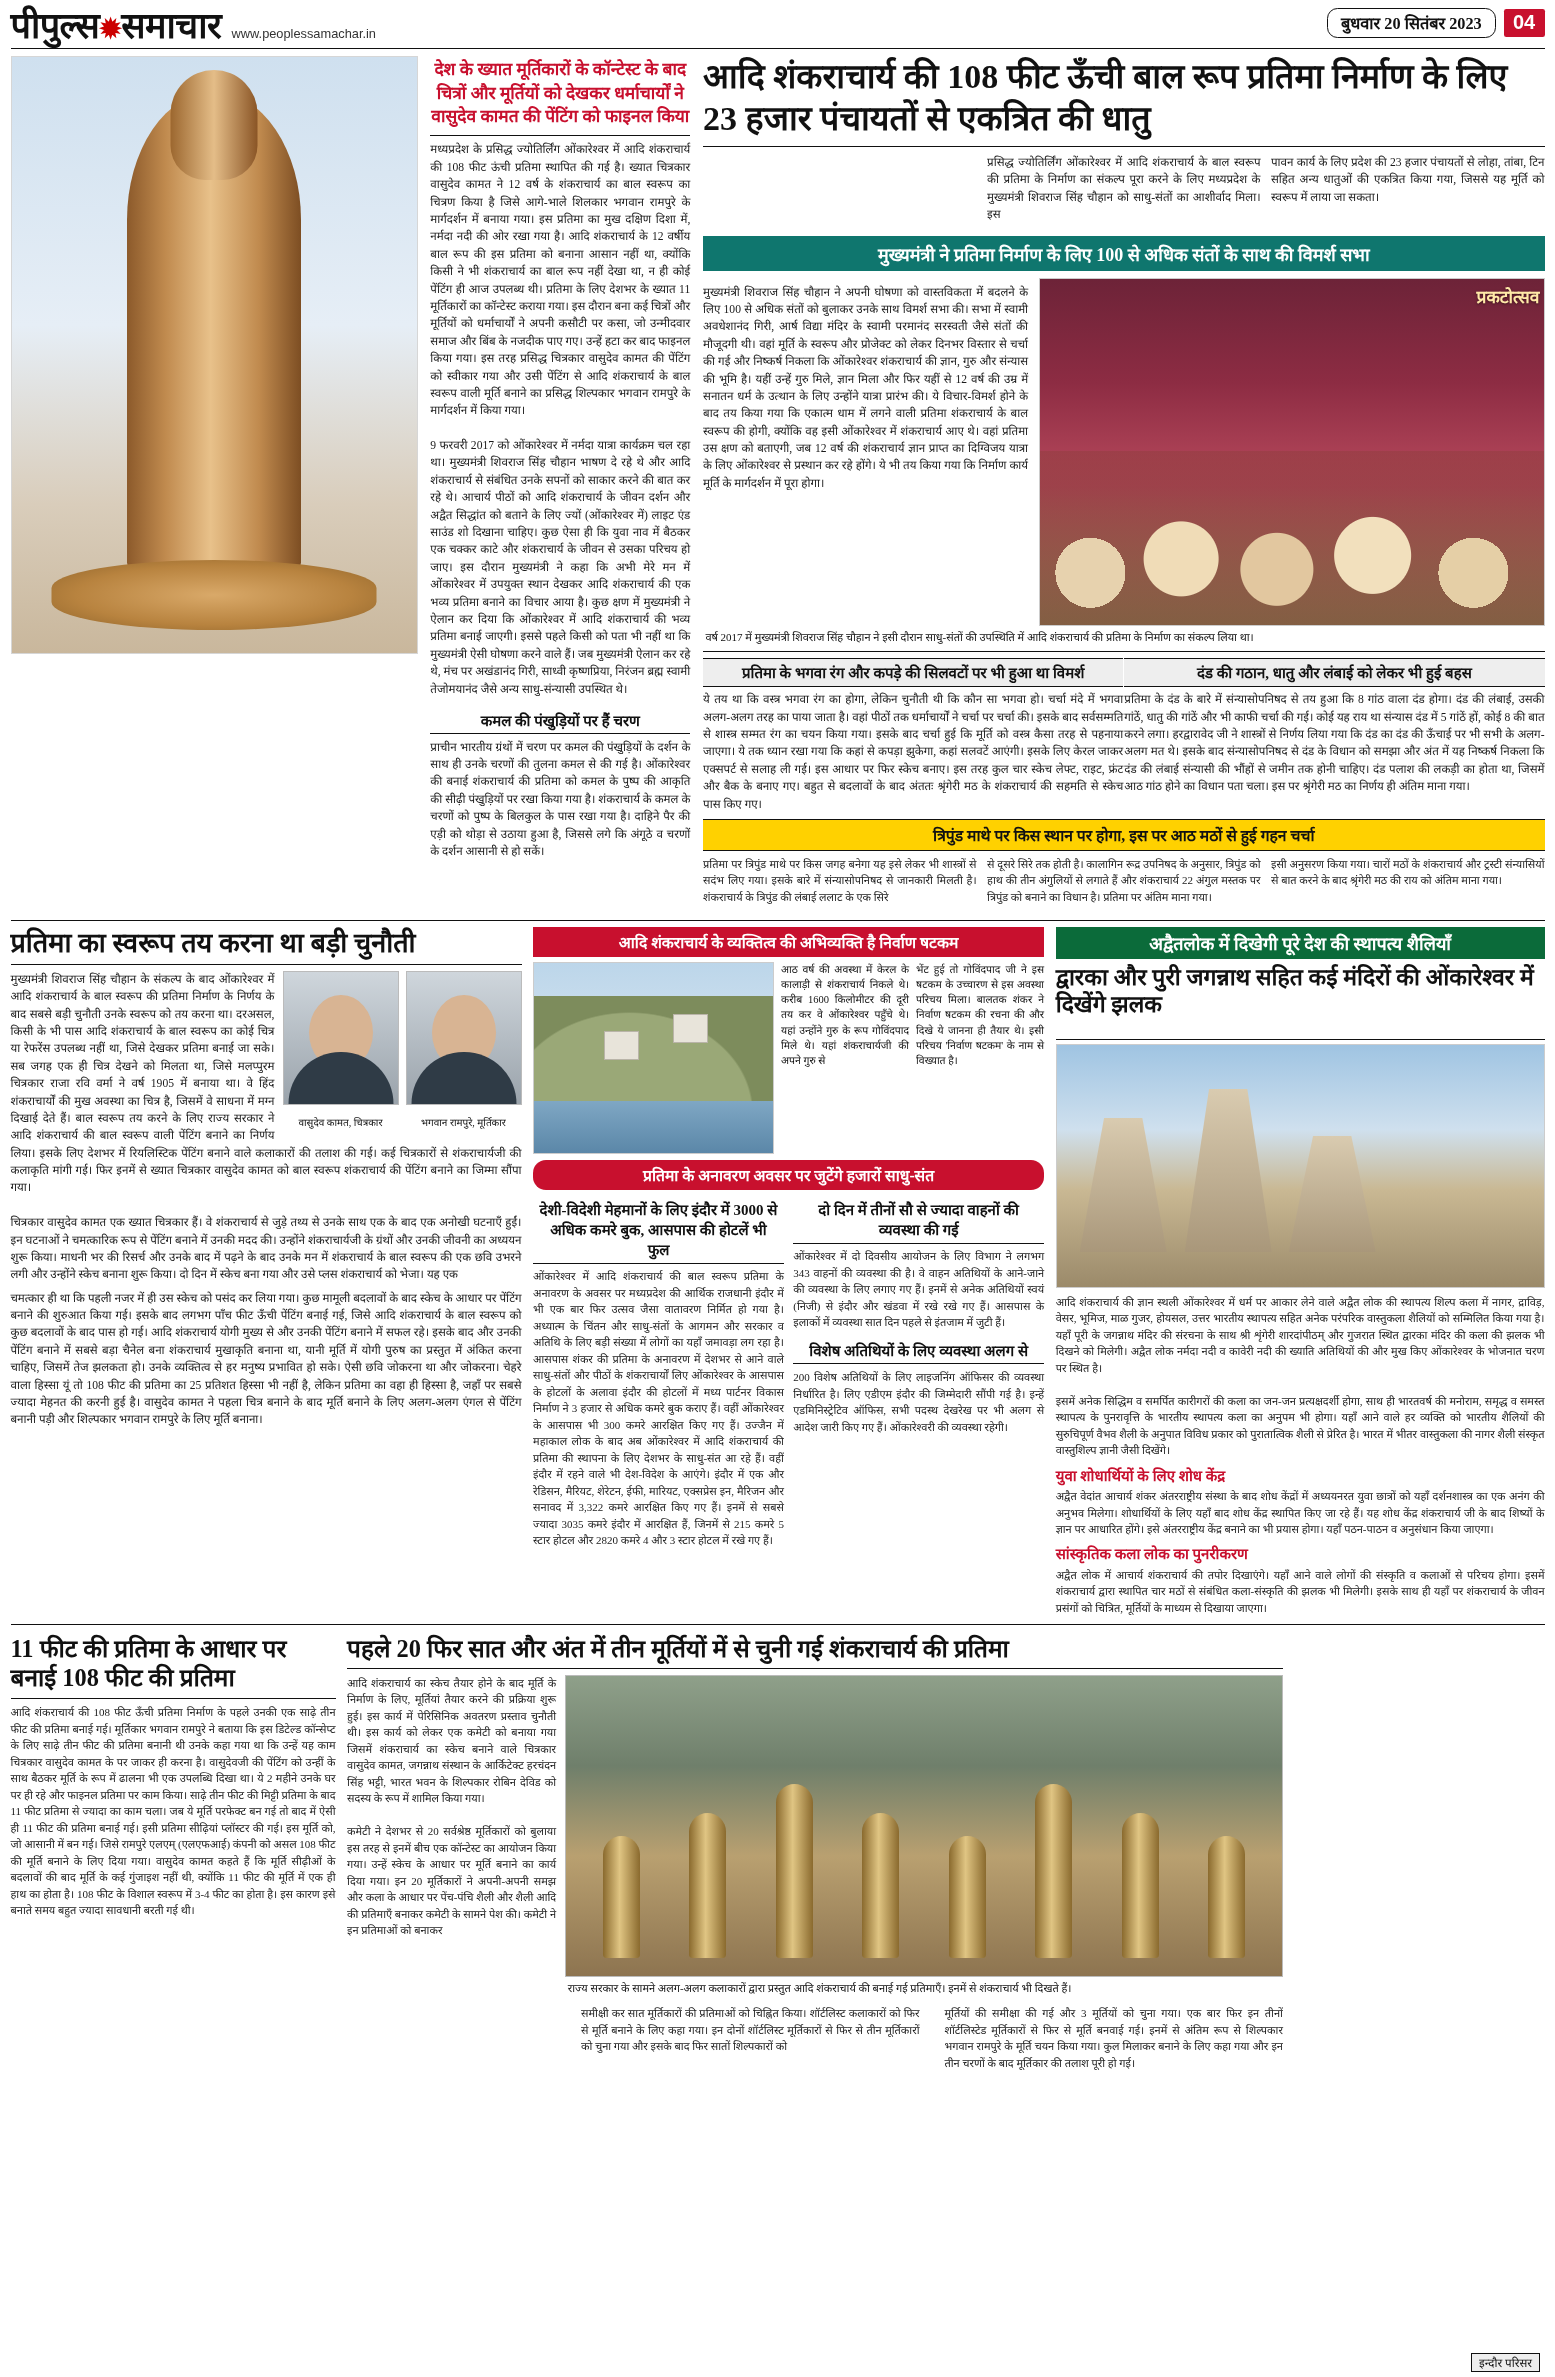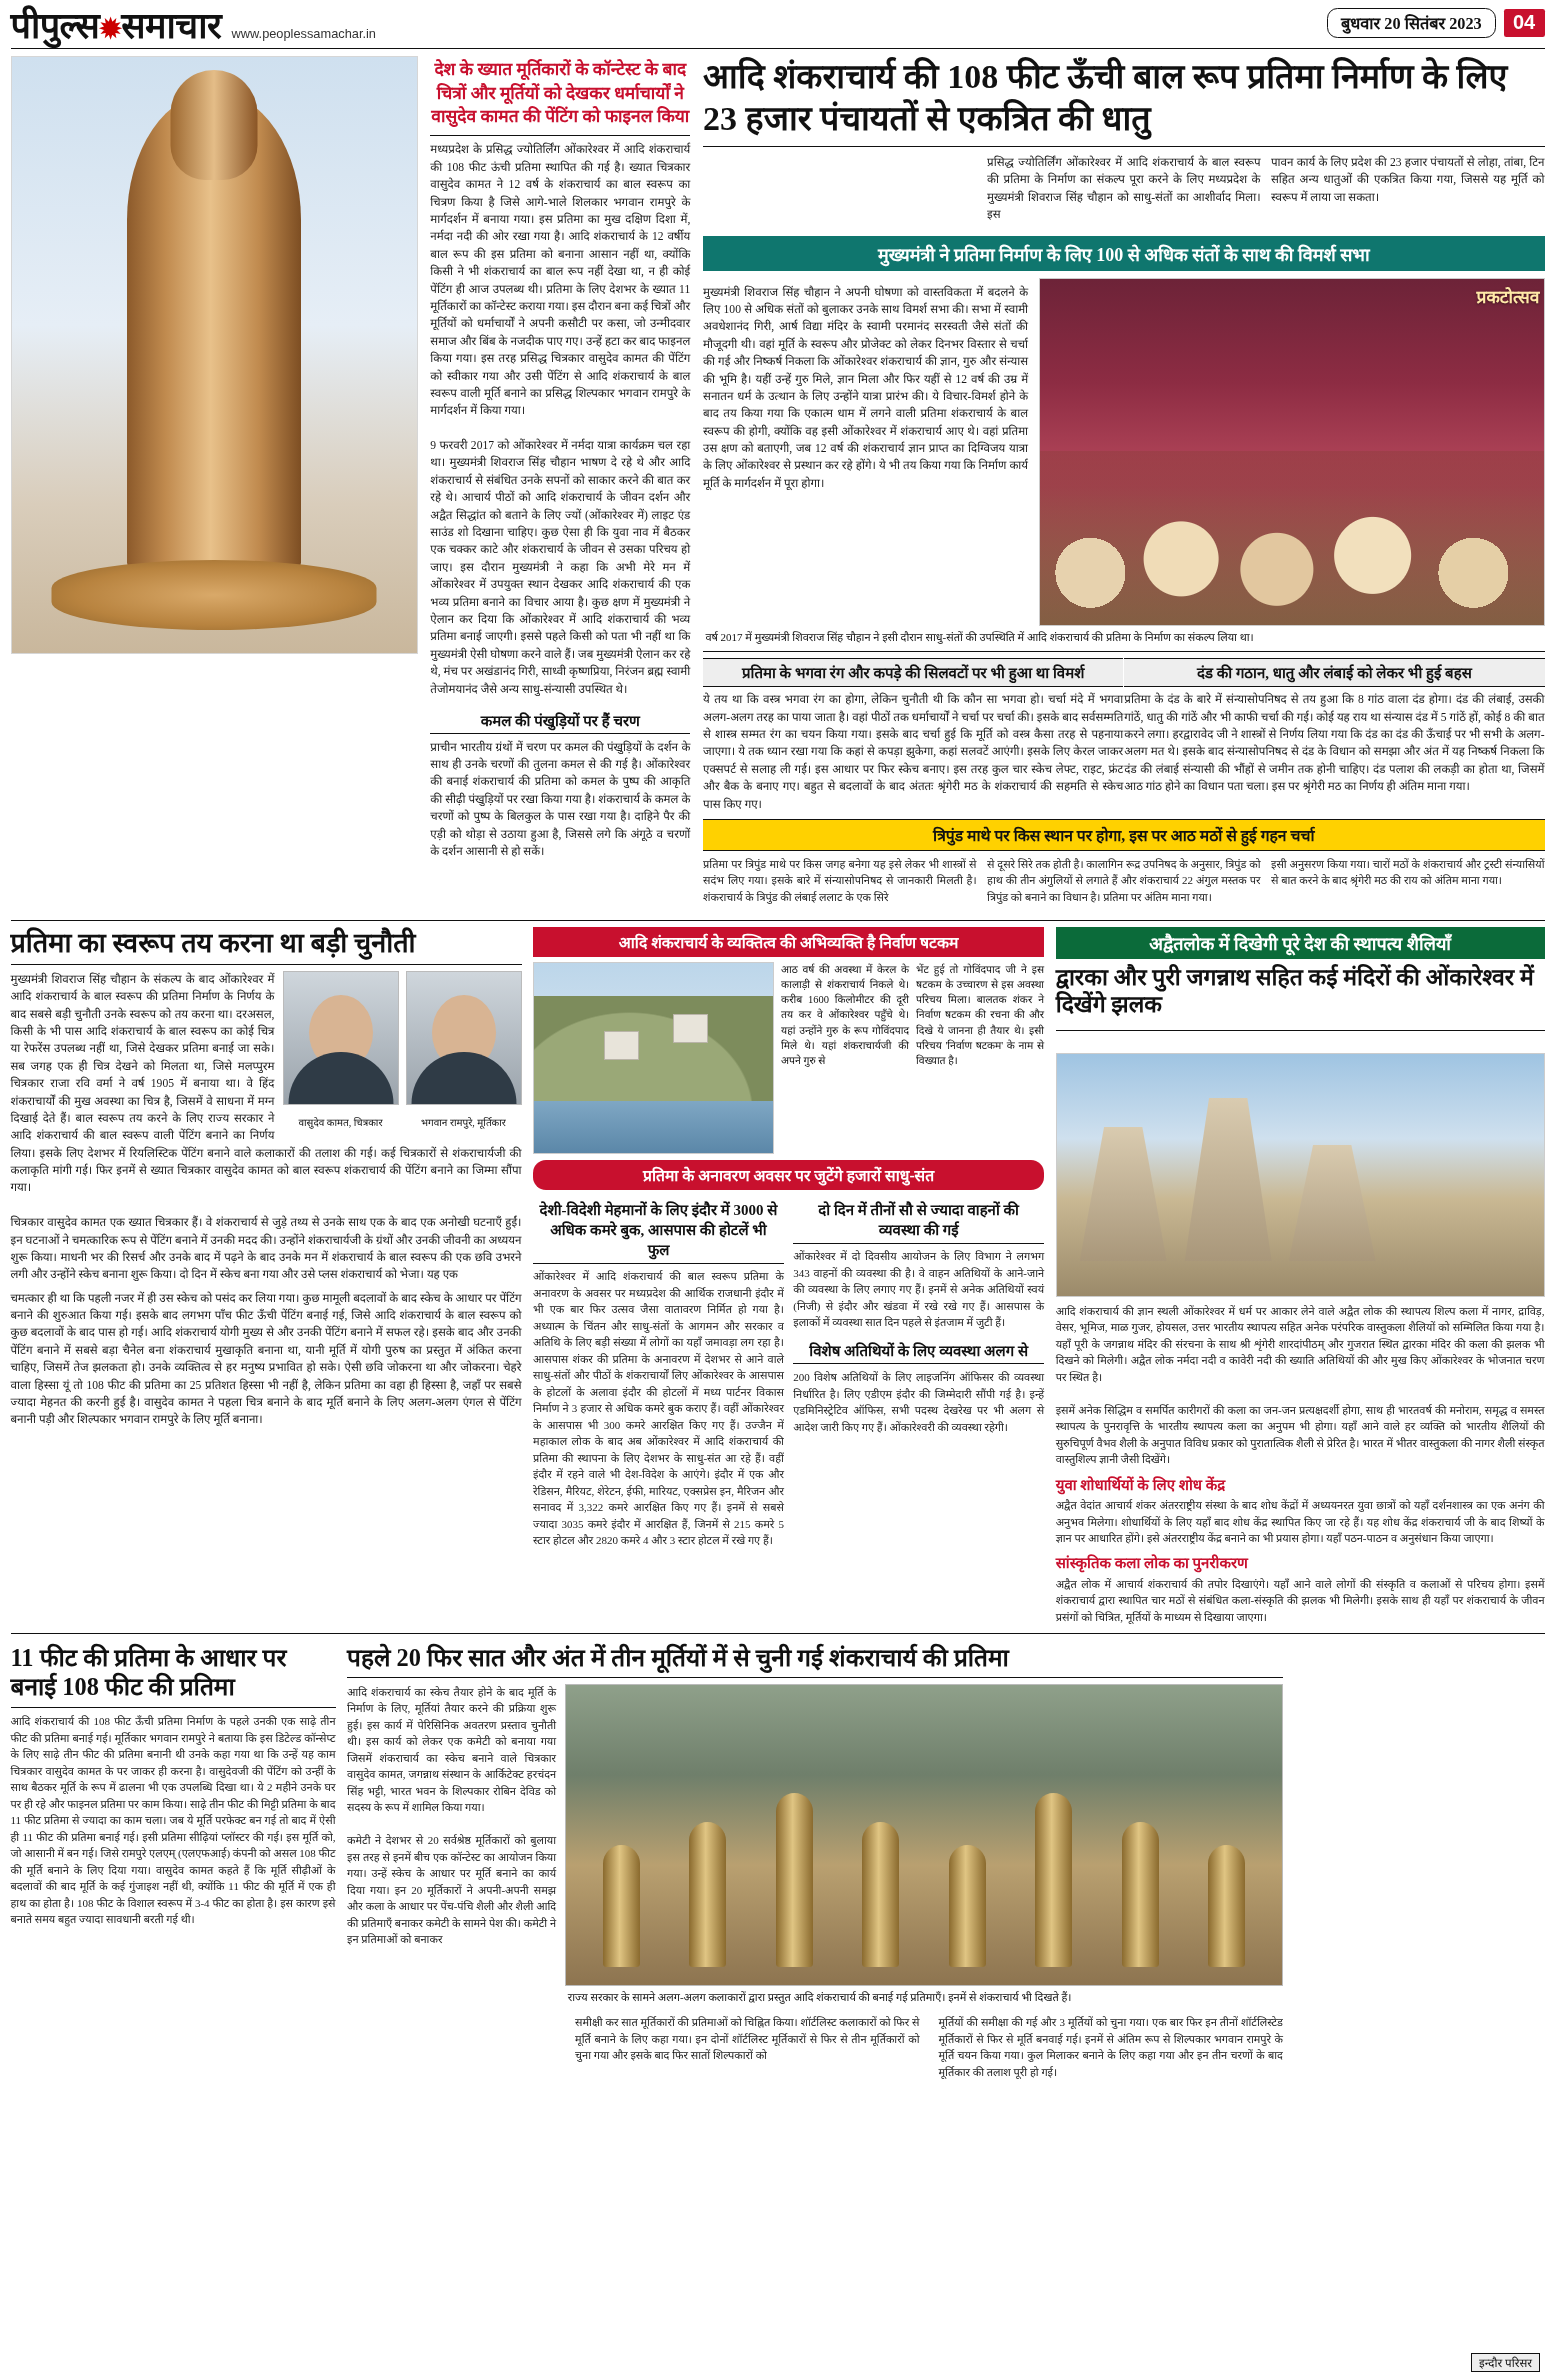--- a/index.html
+++ b/index.html
@@ -290,21 +290,21 @@
     margin-top: 8.1px;
   }
   .bot-headline {
     font-family:"Liberation Serif", serif; font-weight:700;
     font-size: 24.4px; line-height:1.22;
     border-bottom:1.7px solid #111; padding-bottom:4.6px; margin-bottom:5.8px;
   }
   .big-headline {
     font-family:"Liberation Serif", serif; font-weight:700;
     font-size: 29px; line-height:1.2;
-    border-bottom:1.7px solid #111; padding-bottom:11px; margin-bottom:22px;
+    border-bottom:1.7px solid #111; padding-bottom:20px; margin-bottom:4px;
   }
   .workshop-photo {
     height: 302px; border:0.6px solid #bbb;
     background: linear-gradient(180deg,#8fa08a 0%,#6f7f6b 30%,#b9a070 60%,#8d7450 100%);
     position:relative; overflow:hidden;
     display:flex; align-items:flex-end; justify-content:space-around;
     padding: 0 11.6px 17.4px 11.6px;
   }
   .statue-sm {
     width: 37px; height: 145px;
@@ -500,21 +500,21 @@
             <div class="statue-sm tall"></div>
             <div class="statue-sm"></div>
             <div class="statue-sm short"></div>
             <div class="statue-sm tall"></div>
             <div class="statue-sm"></div>
             <div class="statue-sm short"></div>
           </div>
           <div class="caption" style="border-bottom:none;">राज्य सरकार के सामने अलग-अलग कलाकारों द्वारा प्रस्तुत आदि शंकराचार्य की बनाई गई प्रतिमाएँ। इनमें से शंकराचार्य भी दिखते हैं।</div>
         </div>
       </div>
-      <div style="display:grid; grid-template-columns: 209px 1fr 1fr; gap:19px; margin-top:3.5px;">
+      <div style="display:grid; grid-template-columns: 209px 1fr 1fr; gap:25px; margin-top:3.5px;">
         <div class="col-body sm"></div>
         <div class="col-body sm">समीक्षी कर सात मूर्तिकारों की प्रतिमाओं को चिह्नित किया। शॉर्टलिस्ट कलाकारों को फिर से मूर्ति बनाने के लिए कहा गया। इन दोनों शॉर्टलिस्ट मूर्तिकारों से फिर से तीन मूर्तिकारों को चुना गया और इसके बाद फिर सातों शिल्पकारों को</div>
         <div class="col-body sm">मूर्तियों की समीक्षा की गई और 3 मूर्तियों को चुना गया। एक बार फिर इन तीनों शॉर्टलिस्टेड मूर्तिकारों से फिर से मूर्ति बनवाई गई। इनमें से अंतिम रूप से शिल्पकार भगवान रामपुरे के मूर्ति चयन किया गया। कुल मिलाकर बनाने के लिए कहा गया और इन तीन चरणों के बाद मूर्तिकार की तलाश पूरी हो गई।</div>
       </div>
     </div>
 
     <div></div>
   </div>
 
   <div class="footer-tag">इन्दौर परिसर</div>

